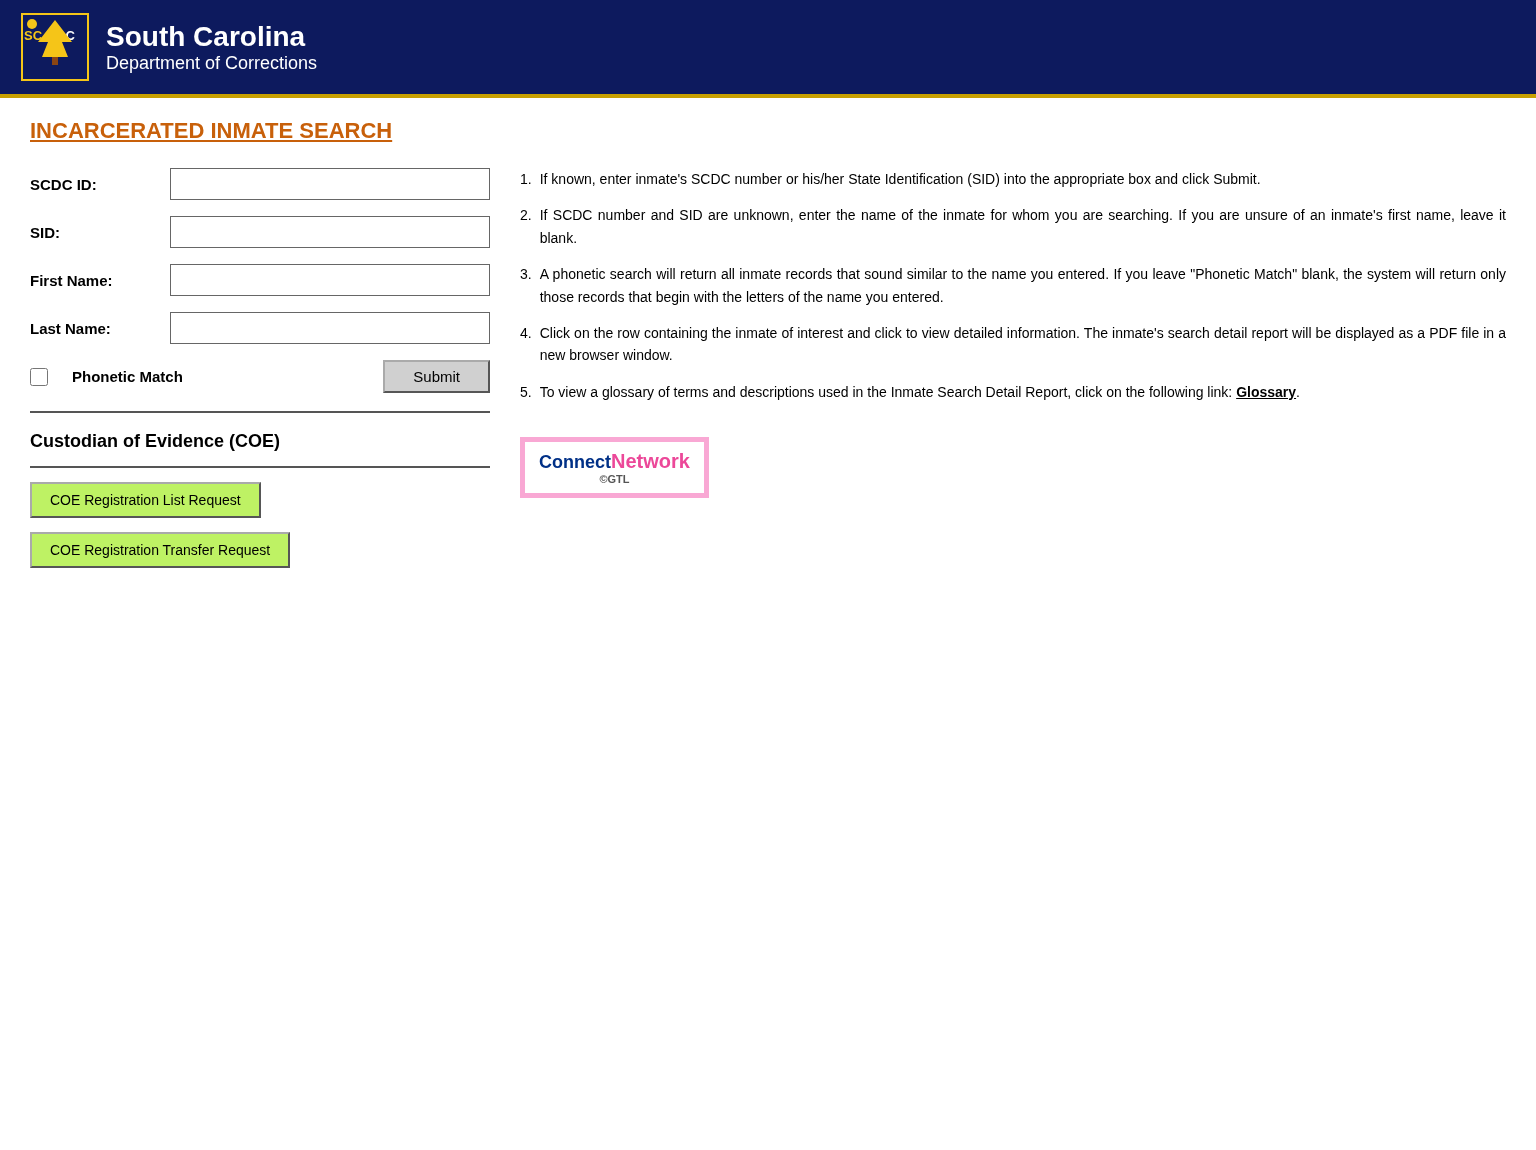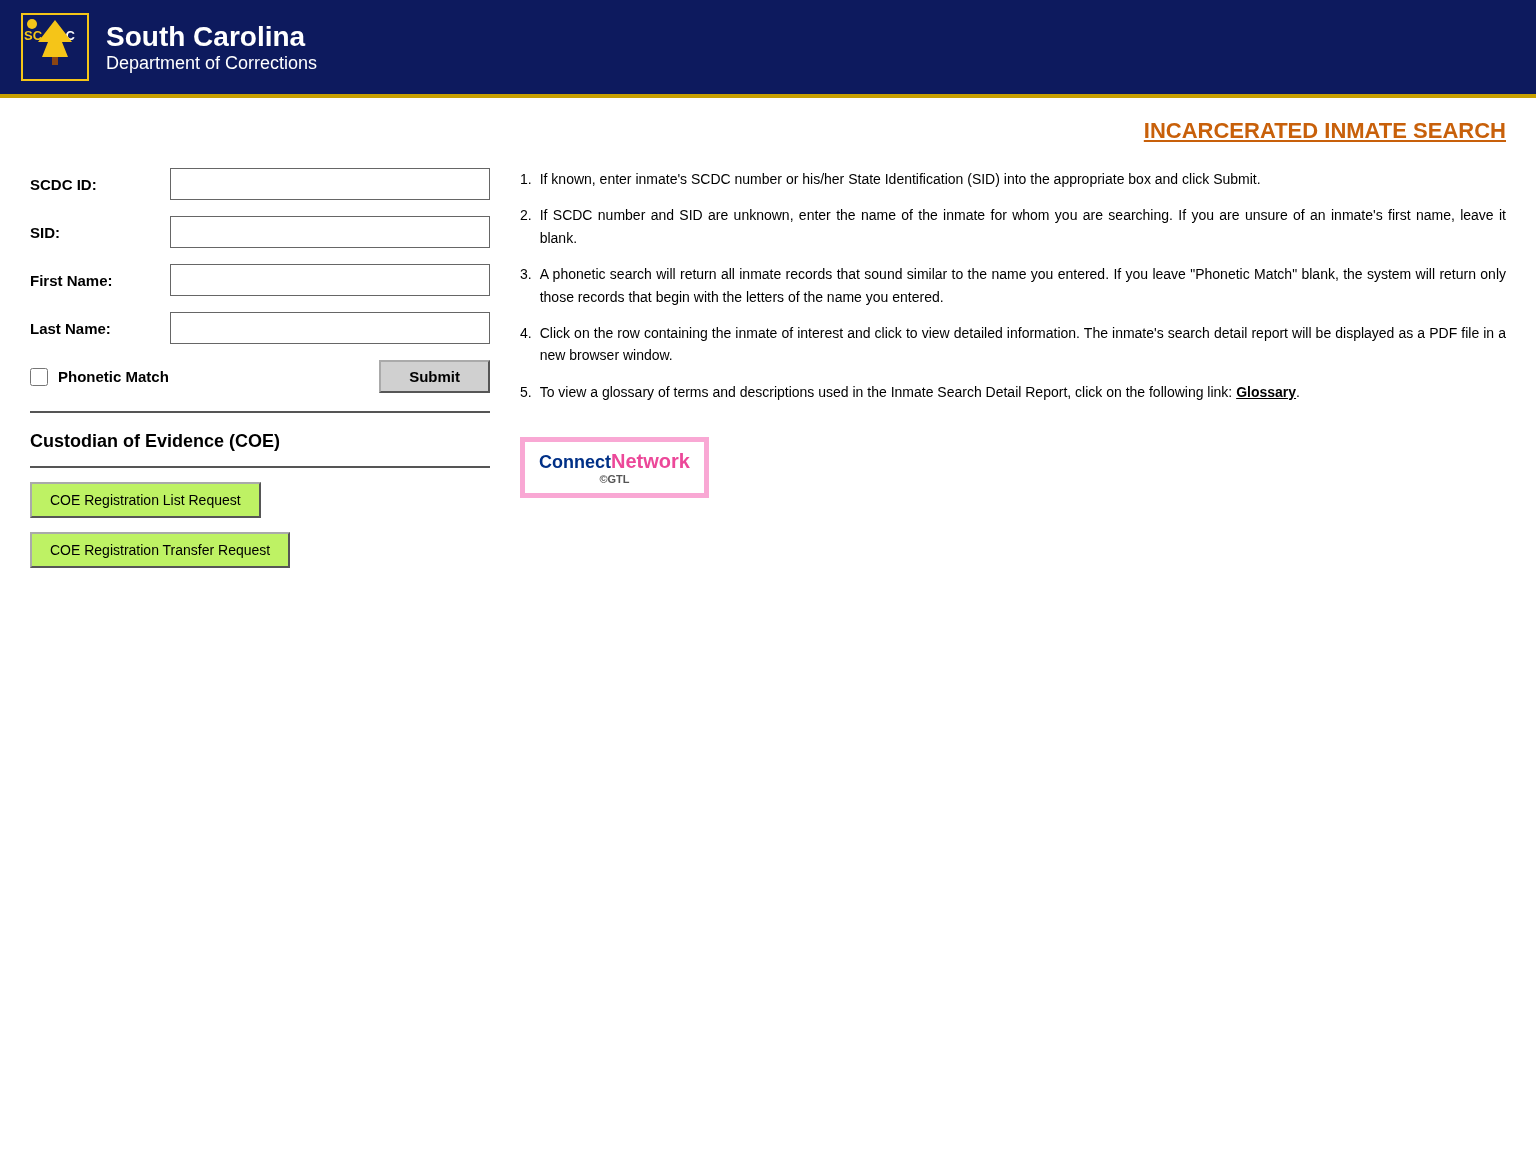--- a/index.html
+++ b/index.html
@@ -39,21 +39,21 @@
       height: 4px;
       background: #c8a000;
     }
 
     
     #main {
       padding: 20px 30px;
     }
 
     .page-title {
-      text-align: right;
+      text-align: left;
       font-size: 22px;
       font-weight: bold;
       color: #c8600a;
       text-decoration: underline;
       margin-bottom: 24px;
     }
 
     .content-layout {
       display: flex;
       gap: 30px;
@@ -81,36 +81,36 @@
       height: 32px;
       border: 1px solid #666;
       padding: 4px 6px;
       font-size: 14px;
     }
 
     .phonetic-row {
       display: flex;
       align-items: center;
       margin-bottom: 16px;
-      gap: 10px;
+      gap: 24px;
     }
     .phonetic-row input[type="checkbox"] {
       width: 18px;
       height: 18px;
     }
     .phonetic-label {
       font-weight: bold;
       flex: 1;
     }
     .submit-btn {
       background: #d0d0d0;
       border: 2px outset #aaa;
       padding: 6px 28px;
       font-size: 15px;
-      font-weight: bold;
+      font-weight: normal;
       cursor: pointer;
     }
 
     .form-divider {
       border: none;
       border-top: 2px solid #555;
       margin: 18px 0;
     }
 
     .coe-title {

